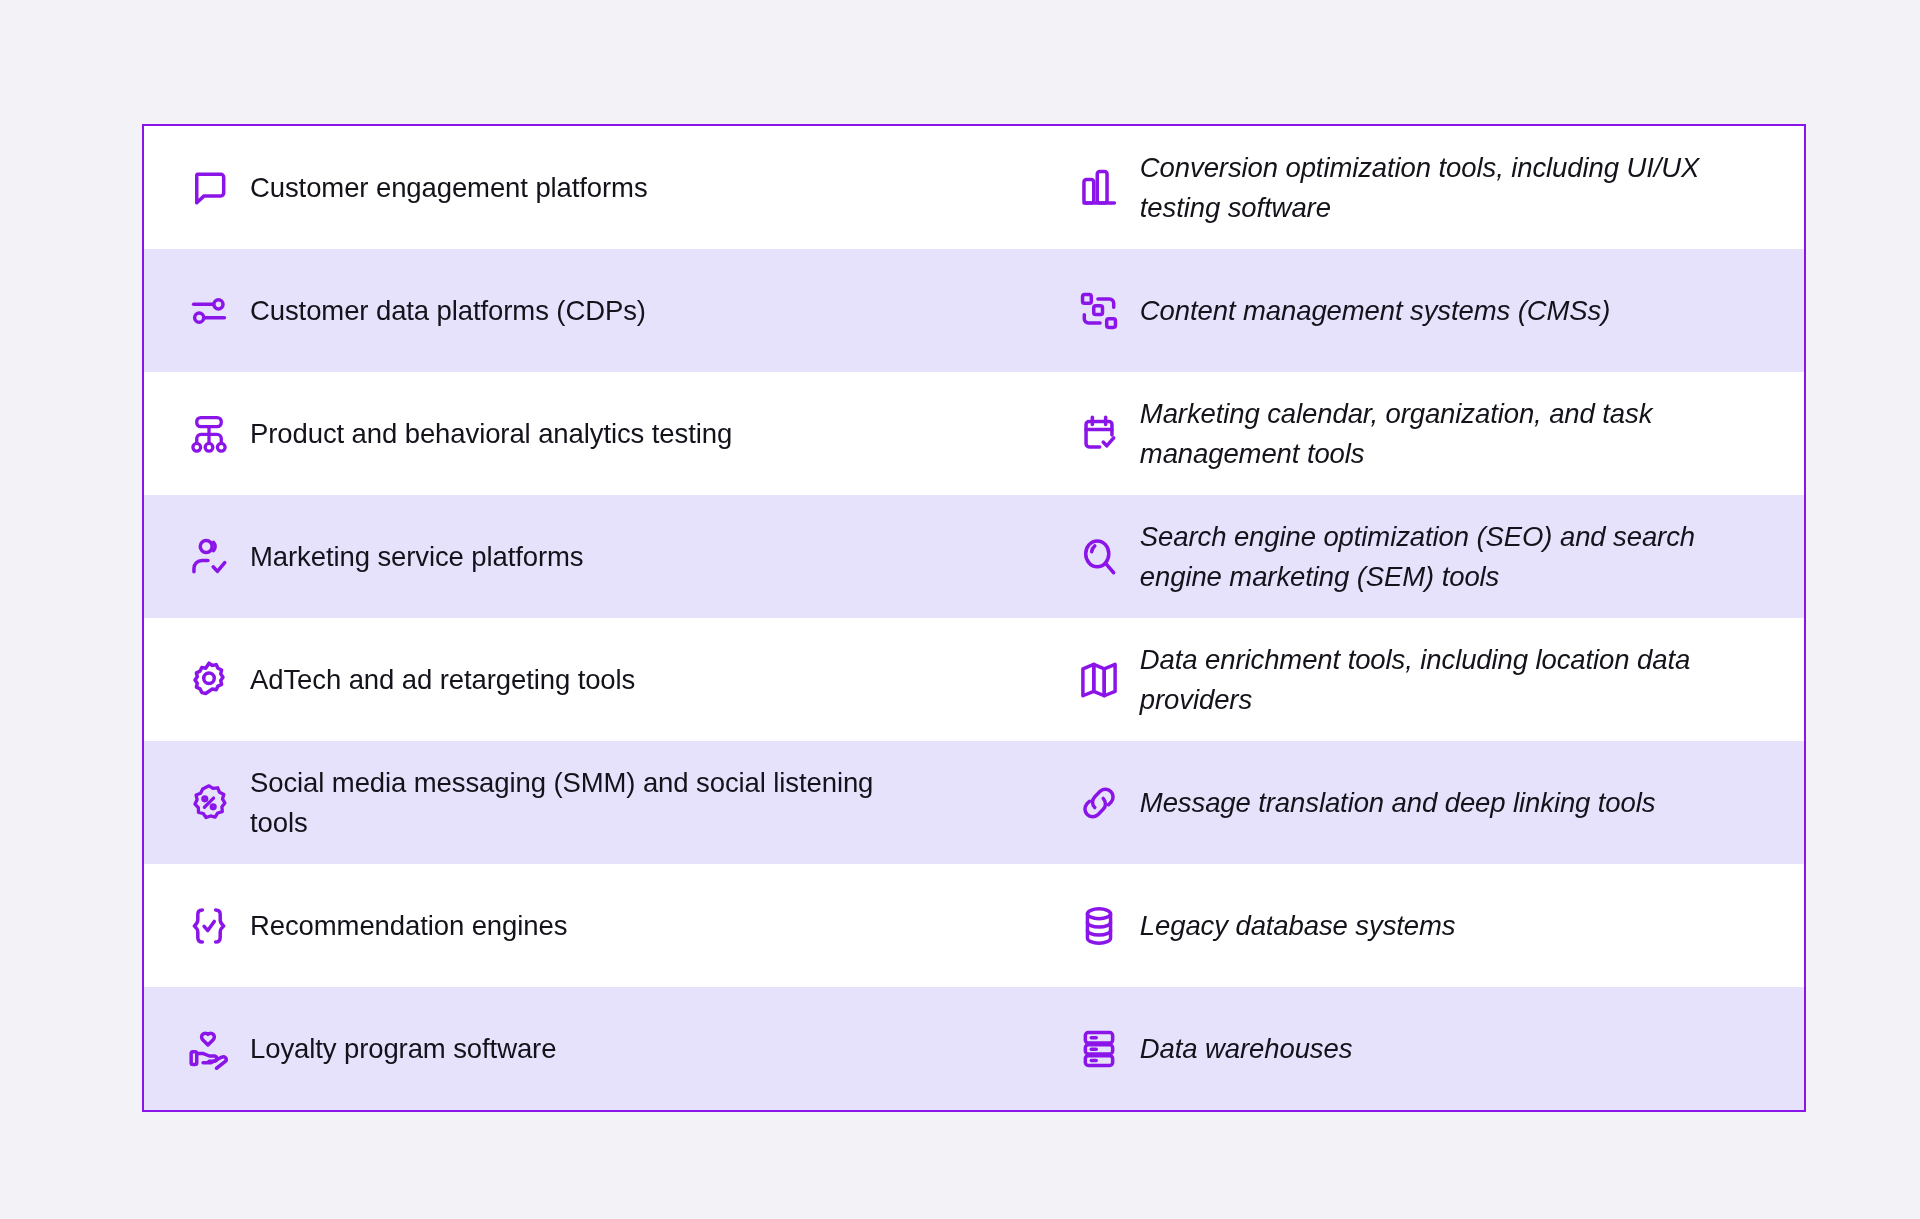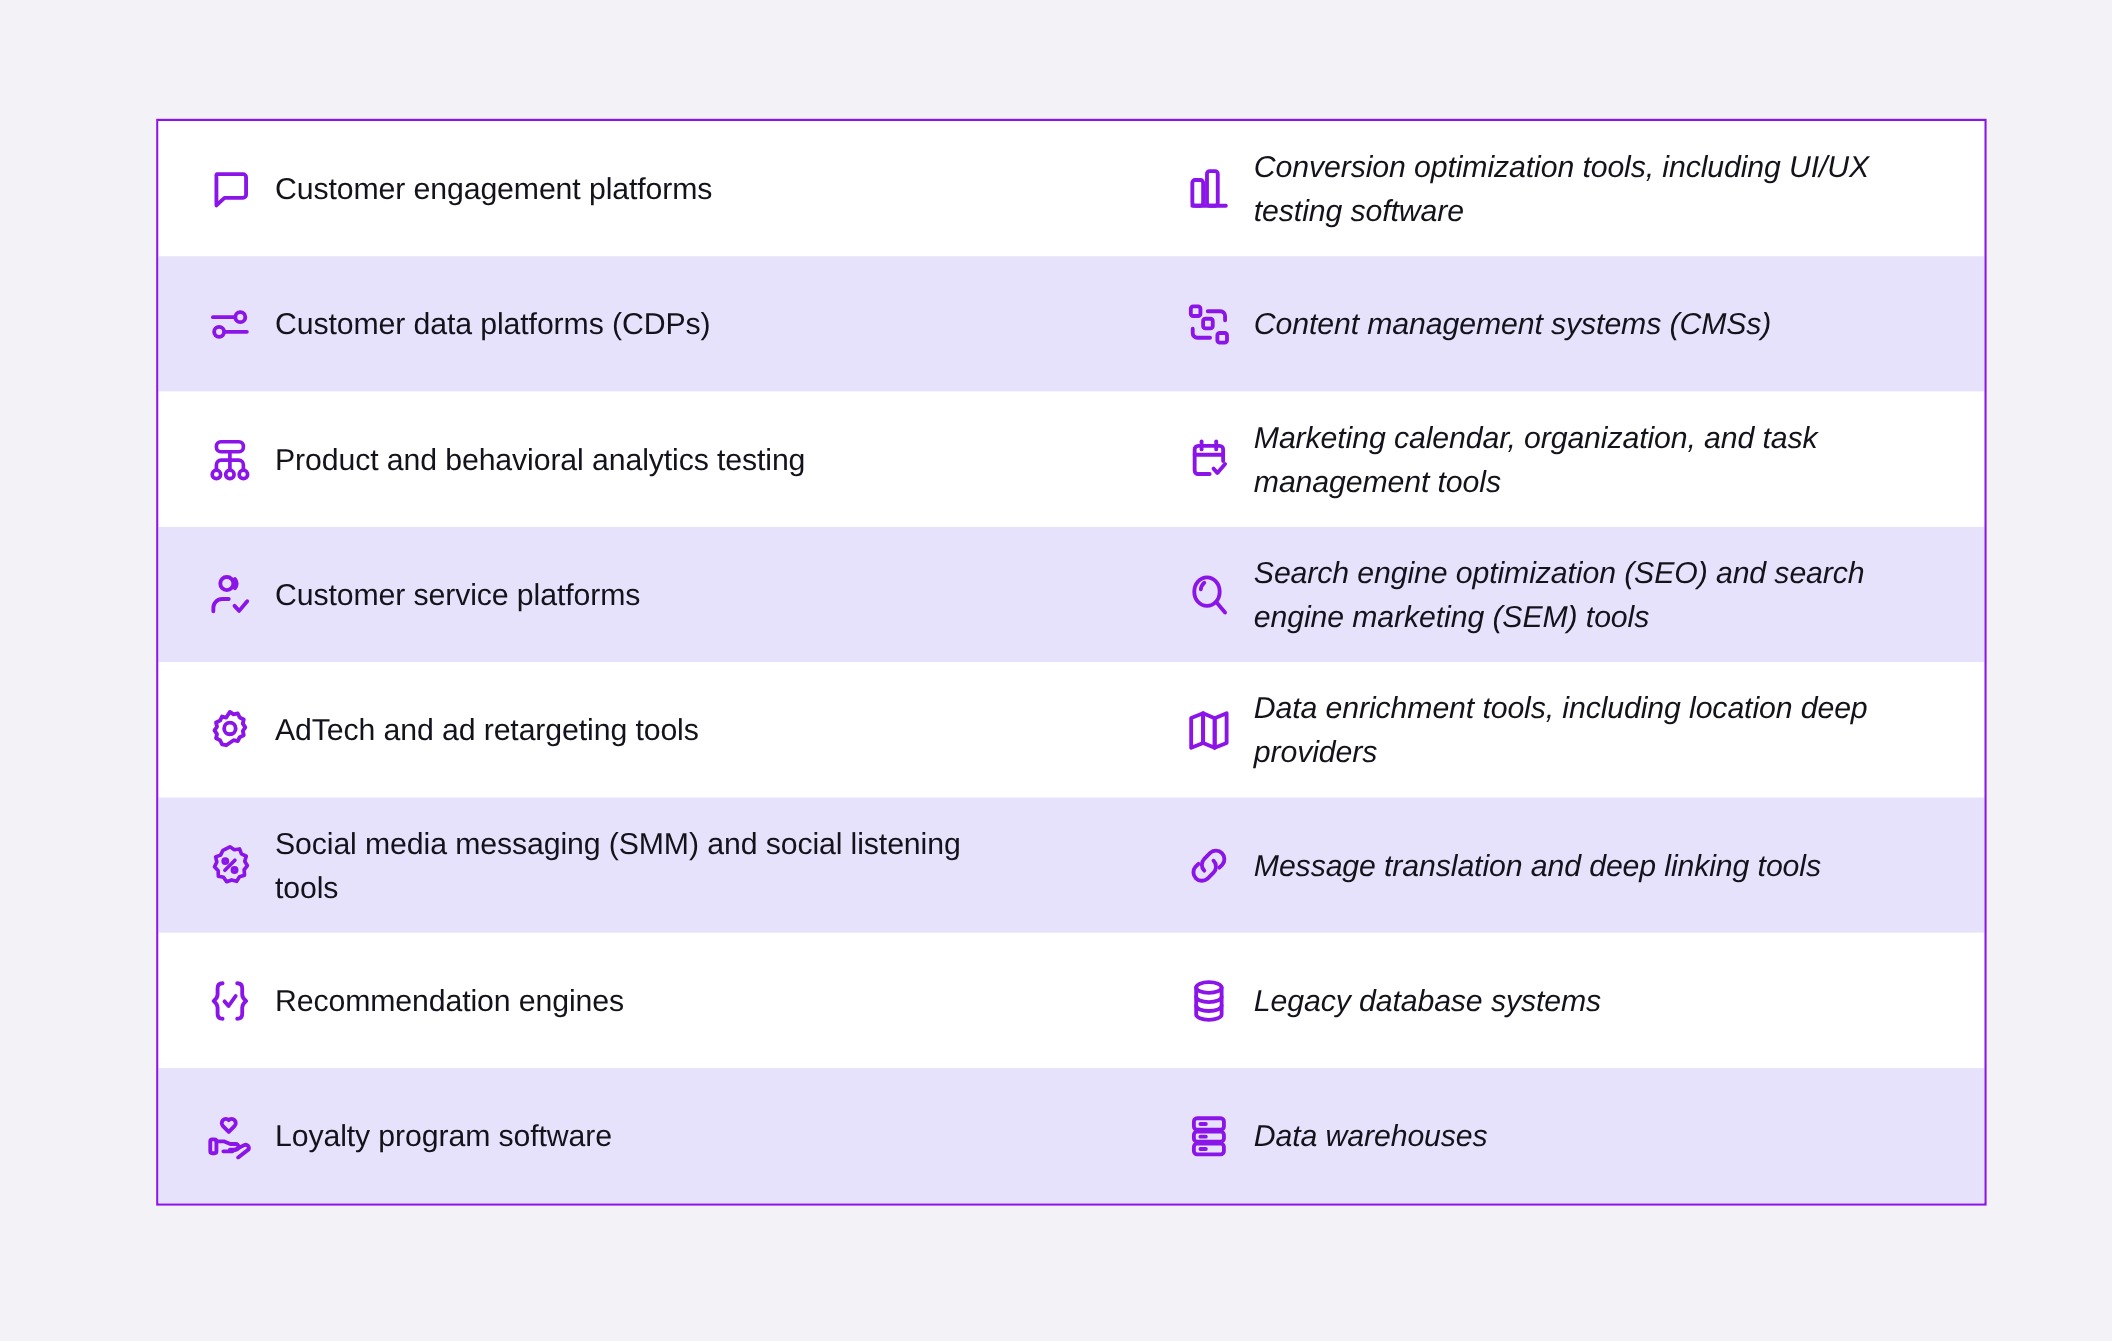--- a/index.html
+++ b/index.html
@@ -17,21 +17,21 @@
   .page {
     position: relative;
     width: 1920px;
     height: 1219px;
     box-sizing: border-box;
   }
 
   .table-card {
     position: absolute;
     left: 142px;
-    top: 108px;
+    top: 124px;
     width: 1664px;
     border: 2px solid #8B14E8;
     box-sizing: border-box;
     background: #ffffff;
     overflow: hidden;
   }
 
   .row {
     display: flex;
     width: 100%;
@@ -164,21 +164,21 @@
       <div class="row shade-tint">
         <div class="cell col-left">
           <span class="icon-wrap">
             <svg viewBox="0 0 24 24" fill="none" stroke="#8B14E8" stroke-width="2" stroke-linecap="round" stroke-linejoin="round">
               <circle cx="10.4" cy="6" r="3.4"></circle>
               <path d="M14.6 3.6a3.6 3.6 0 0 1 0 4.8"></path>
               <path d="M3.4 20.4v-1.8a4.6 4.6 0 0 1 4.6-4.6h3.4"></path>
               <polyline points="14.4,17.6 16.8,20.2 21,15.2"></polyline>
             </svg>
           </span>
-          <span class="cell-label">Customer service platforms</span>
+          <span class="cell-label">Marketing service platforms</span>
         </div>
         <div class="cell col-right">
           <span class="icon-wrap">
             <svg viewBox="0 0 24 24" fill="none" stroke="#8B14E8" stroke-width="2" stroke-linecap="round" stroke-linejoin="round">
               <ellipse cx="11" cy="10.2" rx="6.6" ry="7.4"></ellipse>
               <line x1="15.8" y1="15.6" x2="20.4" y2="21"></line>
               <path d="M9.6 5.6a4.5 5.2 0 0 0-1.8 3.4"></path>
             </svg>
           </span>
           <span class="cell-label">Search engine optimization (SEO) and search engine marketing (SEM) tools</span>
@@ -195,21 +195,21 @@
           <span class="cell-label">AdTech and ad retargeting tools</span>
         </div>
         <div class="cell col-right">
           <span class="icon-wrap">
             <svg viewBox="0 0 24 24" fill="none" stroke="#8B14E8" stroke-width="2" stroke-linecap="round" stroke-linejoin="round">
               <path d="M2.8 5.6 9 3.1v15.4l-6.2 2.5z"></path>
               <path d="M9 3.1l6 2.6v15.3L9 18.5z"></path>
               <path d="M15 5.7l6.2-2.6v15.4L15 21z"></path>
             </svg>
           </span>
-          <span class="cell-label">Data enrichment tools, including location deep providers</span>
+          <span class="cell-label">Data enrichment tools, including location data providers</span>
         </div>
       </div>
       <div class="row shade-tint">
         <div class="cell col-left">
           <span class="icon-wrap">
             <svg viewBox="0 0 24 24" fill="none" stroke="#8B14E8" stroke-width="1.9" stroke-linecap="round" stroke-linejoin="round">
               <path d="M12 2.2l2.3 1.5 2.7-.4 1 2.6 2.5 1.2-.8 2.6 1.4 2.3-1.7 2.1.2 2.8-2.6.8-1.5 2.4-2.6-.7-2.6.9-1.6-2.3-2.7-.6-.1-2.8-1.9-2 1.2-2.5-.6-2.7 2.6-1 1.2-2.4z"></path>
               <line x1="9.4" y1="14.4" x2="14.6" y2="9.2"></line>
               <circle cx="9.6" cy="9.6" r="1.1"></circle>
               <circle cx="14.4" cy="14.2" r="1.1"></circle>

